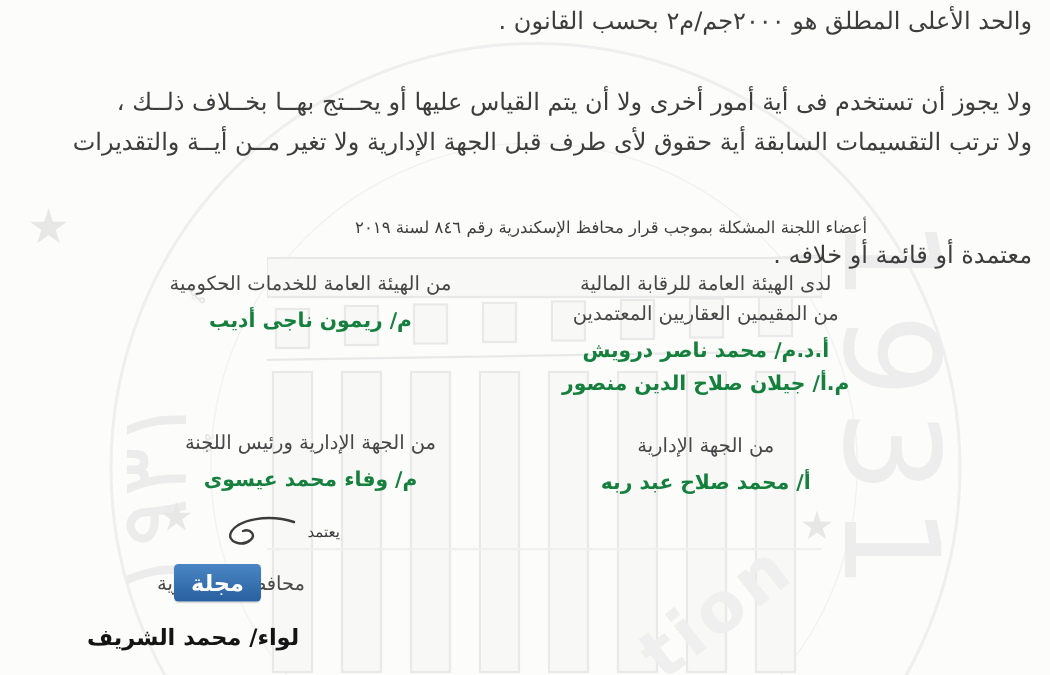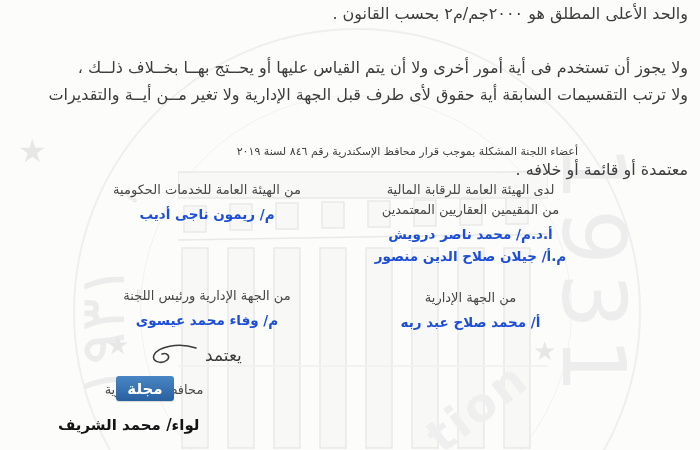--- a/index.html
+++ b/index.html
@@ -33,28 +33,28 @@
   .txt{position:absolute;z-index:3;}
   .ar{direction:rtl;unicode-bidi:embed;}
   .pline{right:12px;font-size:16px;color:#3d3d3d;white-space:nowrap;text-align:right;}
   .pl1{top:4px;}
   .pl2{top:31px;}
   .pl3{top:58px;}
   .pl4{top:85px;}
   .pl5{top:112px;margin-top:48px;}
   .heading{top:145px;right:122px;font-size:11px;color:#3e3e3e;white-space:nowrap;}
   .col{text-align:center;font-size:13px;color:#474747;line-height:20px;}
-  .col .member{font-weight:bold;color:#1d4ed8;font-size:13.5px;line-height:22px;margin-top:3px;}
+  .col .member{font-weight:bold;color:#15803d;font-size:13.5px;line-height:22px;margin-top:3px;}
   .col .member + .member{margin-top:0;}
   .colR1{top:180px;right:132px;width:195px;}
   .colL1{top:180px;left:108px;width:198px;}
   .colR2{top:288px;right:132px;width:195px;}
   .colL2{top:286px;left:108px;width:198px;}
   .approve{left:148px;top:342px;display:flex;align-items:center;gap:5px;}
-  .approve .lbl{font-size:17px;color:#3c3c3c;}
+  .approve .lbl{font-size:10px;color:#3c3c3c;}
   .gov-title{left:90px;top:382px;width:128px;text-align:center;font-size:13px;color:#4a4a4a;white-space:nowrap;}
   .gov-name{left:58px;top:416px;width:152px;text-align:left;font-weight:bold;font-size:15px;color:#141414;white-space:nowrap;}
   .badge{
     position:absolute;z-index:4;left:116px;top:376px;width:58px;height:25px;
     border-radius:3px;display:flex;align-items:center;justify-content:center;
     color:#ffffff;font-weight:bold;font-size:15px;
     box-shadow:0 1px 1px rgba(0,0,0,.15);
   }
 </style>
 </head>

